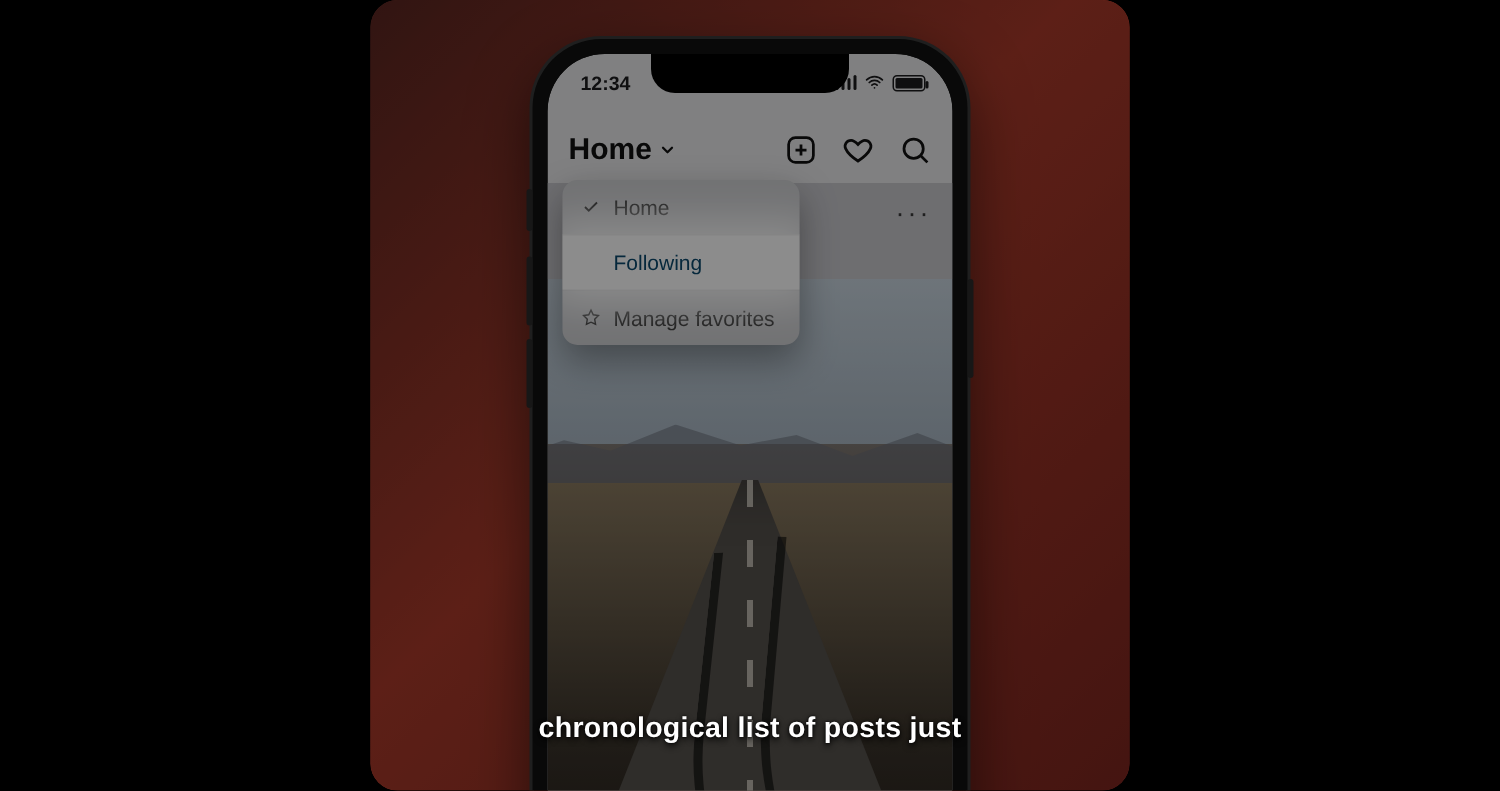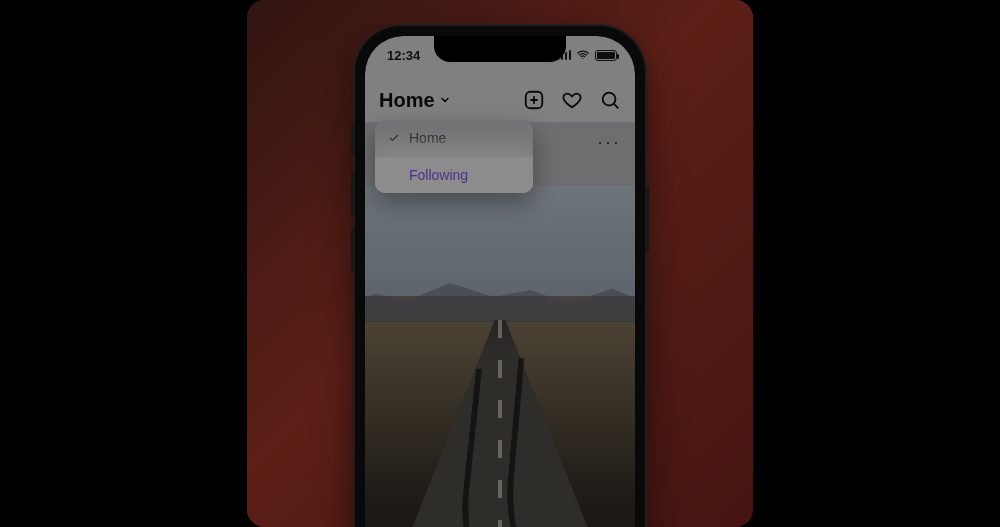--- a/index.html
+++ b/index.html
@@ -156,21 +156,21 @@
     padding: 10px 12px;
     font-size: 14px;
     color: #2b2b2b;
     border-top: 1px solid rgba(0,0,0,.06);
     cursor: pointer;
   }
   .dd-item:first-child { border-top: none; }
   .dd-item .lead { width: 14px; display:flex; justify-content:center; }
   .dd-item.selected {
     background: #fff;
-    color: #8b5cf6;
+    color: #0c4a6e;
     font-weight: 500;
     box-shadow: 0 0 28px 10px rgba(255,255,255,.95);
     position: relative;
     z-index: 2;
     text-align: right;
   }
   .check { width:12px; height:12px; stroke:#222; stroke-width:2.4; fill:none; }
   .star  { width:14px; height:14px; stroke:#333; stroke-width:1.6; fill:none; }
 
   
@@ -275,23 +275,34 @@
                 <svg class="check" viewBox="0 0 24 24">
                     <path d="M4 12l5 5L20 6"></path>
                   </svg>
               </span>
               <span>Home</span>
             </div>
             <div class="dd-item selected">
               <span class="lead"></span>
               <span>Following</span>
             </div>
+            <div class="dd-item">
+              <span class="lead">
+                <svg class="star" viewBox="0 0 24 24">
+                    <path d="M12 3l2.6 5.3 5.9.9-4.3 4.1 1 5.8L12 16.8 6.8 19.1l1-5.8L3.5 9.2l5.9-.9L12 3z"></path>
+                  </svg>
+              </span>
+              <span>Manage favorites</span>
+            </div>
           </div>
 
         </div>
       </div>
     </div>
 
     <div class="dark-veil"></div>
 
+    <div class="caption-wrap">
+      <div class="caption">chronological list of posts just</div>
+    </div>
 
   </div>
 </div>
 
 </body></html>

